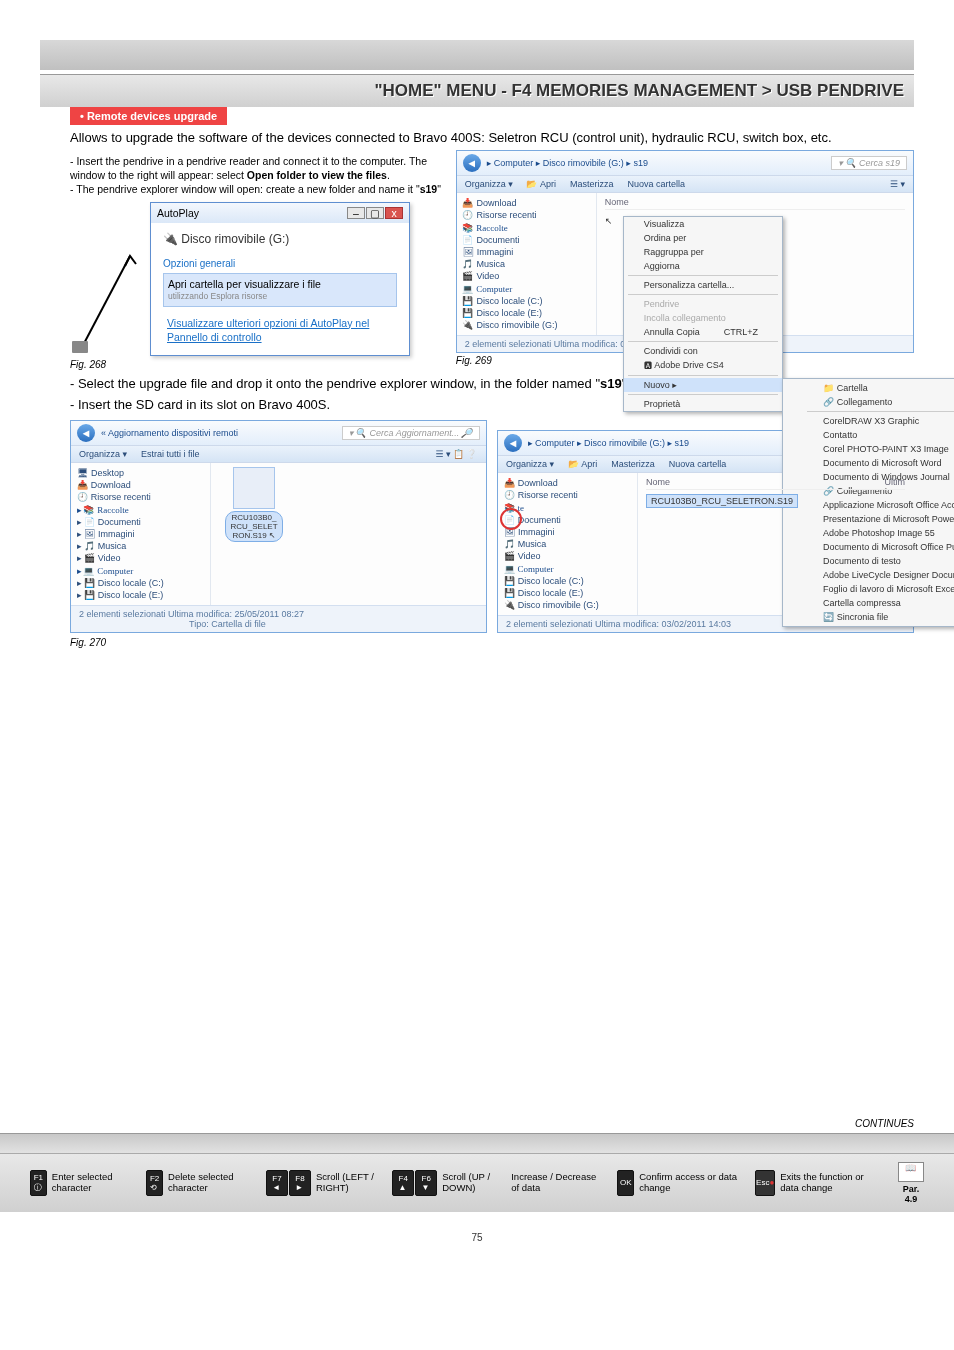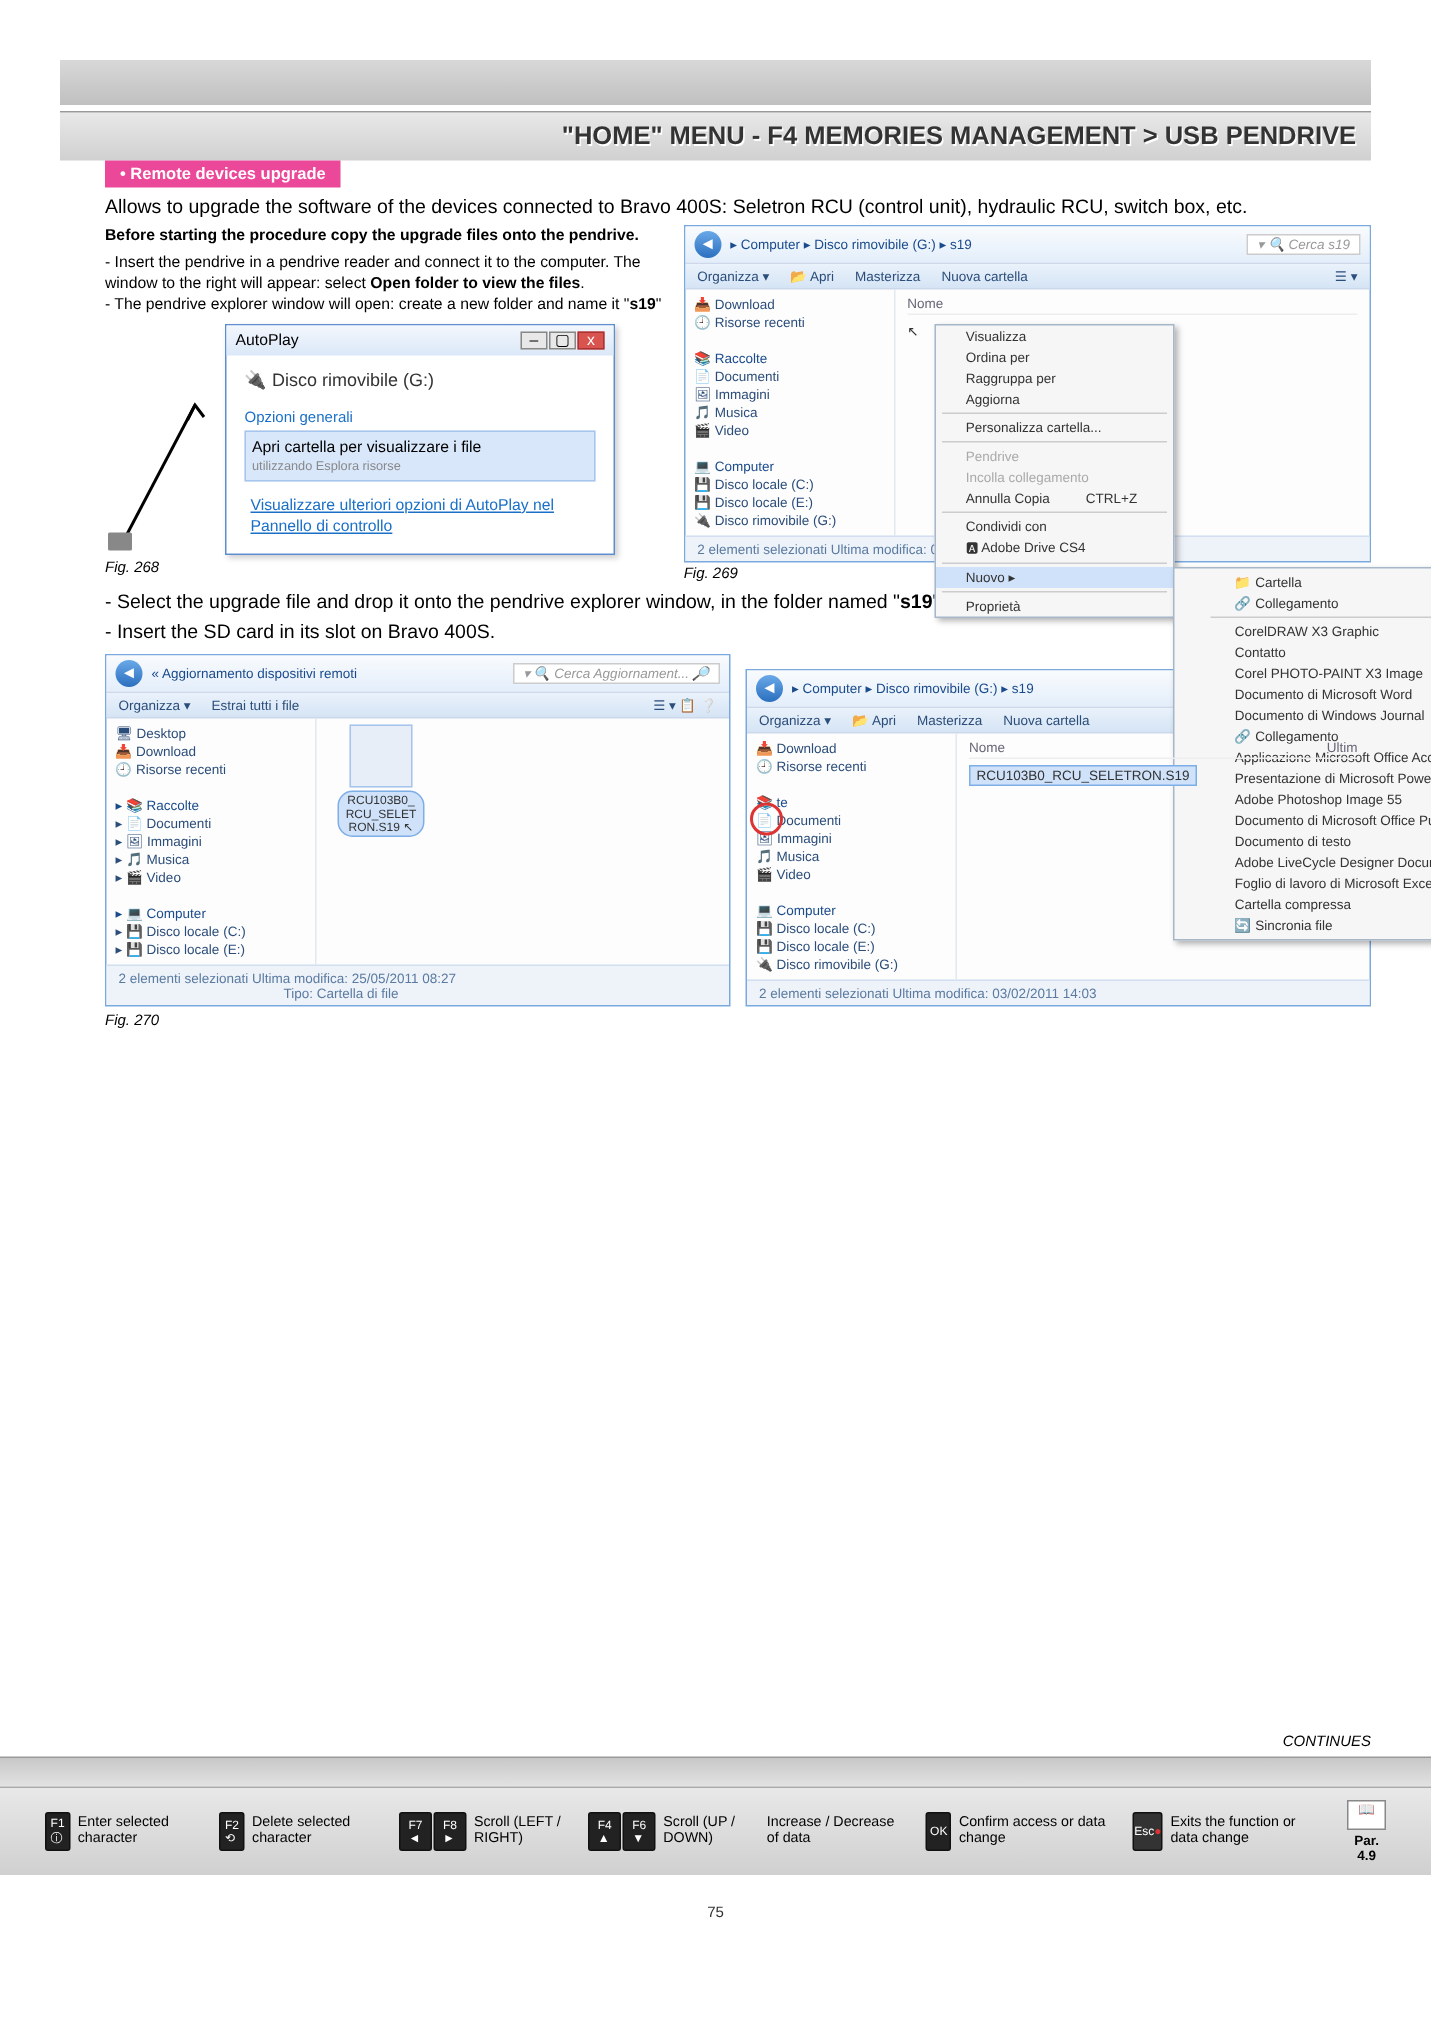--- a/index.html
+++ b/index.html
@@ -1,38 +1,38 @@
 <!DOCTYPE html>
 <html><head>
 <meta charset="utf-8">
 <style>
   * { margin: 0; padding: 0; box-sizing: border-box; }
   body { font-family: Arial, sans-serif; width: 954px; background: #fff; color: #000; font-size: 11px; }
   .page { padding: 40px 40px 20px 40px; }
   .header-band { background: linear-gradient(to bottom, #d8d8d8, #c0c0c0); height: 30px; margin-bottom: 4px; }
   .title-bar { background: linear-gradient(to bottom, #e8e8e8, #d0d0d0); padding: 6px 10px; text-align: right; font-size: 17px; font-weight: bold; color: #333; text-shadow: 1px 1px 0 #fff; border-top: 1px solid #999; }
   .breadcrumb { font-style: italic; font-size: 10px; margin-top: 8px; margin-bottom: 4px; }
-  .section-tag { background: #ec4899; color: #fff; display: inline-block; padding: 3px 10px; font-size: 11px; font-weight: bold; margin-left: 30px; }
+  .section-tag { background: #ef4444; color: #fff; display: inline-block; padding: 3px 10px; font-size: 11px; font-weight: bold; margin-left: 30px; }
   .body-text { margin-left: 30px; margin-top: 4px; font-size: 13px; line-height: 1.35; }
   .body-text p { margin-bottom: 3px; }
   .bold { font-weight: bold; }
   .two-col { display: flex; margin-left: 30px; gap: 6px; }
   .left-col { flex: 0 0 45%; font-size: 10.5px; line-height: 1.35; }
   .right-col { flex: 1; }
   .fig-row { display: flex; gap: 10px; margin-left: 30px; margin-top: 6px; align-items: flex-end; }
   .fig-cap { font-style: italic; font-size: 10px; margin-top: 2px; }
   .screenshot { border: 1px solid #7aa9de; background: #fdfdfd; font-size: 9px; color: #333; }
   .win-head { background: linear-gradient(to bottom, #f9fbfd, #e3eefb); padding: 3px 6px; display: flex; align-items: center; gap: 6px; border-bottom: 1px solid #cdd9eb; }
   .win-crumb { color: #1a4b8c; }
   .win-search { margin-left: auto; color: #999; font-style: italic; border: 1px solid #ccc; padding: 1px 6px; background: #fff; }
   .win-toolbar { background: linear-gradient(to bottom, #eaf2fb, #d5e4f5); padding: 3px 8px; color: #2b4d7a; border-bottom: 1px solid #cdd9eb; display: flex; gap: 14px; }
   .win-body { display: flex; min-height: 120px; }
   .win-side { width: 140px; border-right: 1px solid #e2e8f0; padding: 4px 6px; }
   .win-side div { padding: 1px 0; color: #2b4d7a; }
-  .win-side .grp { color: #1a4b8c; font-weight: normal; margin-top: 12px; }
+  .win-side .grp { color: #1a4b8c; font-weight: normal; margin-top: 1px; font-family: Liberation Serif, serif; }
   .win-main { flex: 1; padding: 4px 8px; position: relative; }
   .ctx-menu { position: absolute; background: #f6f6f6; border: 1px solid #a6b7c9; font-size: 9px; box-shadow: 2px 2px 4px rgba(0,0,0,.3); }
   .ctx-menu div { padding: 2px 24px 2px 20px; white-space: nowrap; }
   .ctx-menu .sep { border-top: 1px solid #ccc; margin: 2px 4px; padding: 0; }
   .ctx-sub { position: absolute; left: 100%; top: 0; background: #f6f6f6; border: 1px solid #a6b7c9; box-shadow: 2px 2px 4px rgba(0,0,0,.3); }
   .win-status { background: #eef3fa; border-top: 1px solid #d3dff0; padding: 3px 8px; font-size: 9px; color: #4a6; color:#5a7aa0;}
   .autoplay { width: 260px; border: 1px solid #5e8ed0; background: #fff; box-shadow: 2px 2px 4px rgba(0,0,0,.2); }
   .autoplay-hd { background: linear-gradient(to bottom, #f3f7fd, #dbe8f8); padding: 3px 6px; display:flex; justify-content:space-between; align-items:flex-end; }
   .autoplay-hd .btns span{ display:inline-block; width:18px; height:12px; border:1px solid #888; margin-left:1px; background:#e8e8e8; text-align:center; line-height:10px;}
   .autoplay-hd .btns .close{ background:#d9534f; color:#fff; border-color:#a33; }
@@ -64,21 +64,20 @@
   <div class="title-bar">"HOME" MENU - F4 MEMORIES MANAGEMENT &gt; USB PENDRIVE</div>
 
   <div class="section-tag">• Remote devices upgrade</div>
 
   <div class="body-text">
     <p>Allows to upgrade the software of the devices connected to Bravo 400S: Seletron RCU (control unit), hydraulic RCU, switch box, etc.</p>
   </div>
 
   <div class="two-col">
     <div class="left-col">
-      <p class="bold">Before starting the procedure copy the upgrade files onto the pendrive.</p>
       <p style="margin-top:4px;">
         <span>- Insert the pendrive in a pendrive reader and connect it to the computer. The window to the right will appear: select </span><span class="bold">Open folder to view the files</span><span>.</span>
       </p>
       <p>
         <span>- The pendrive explorer window will open: create a new folder and name it "</span><span class="bold">s19</span><span>"</span>
       </p>
 
       <div style="display:flex; align-items:flex-end; margin-top:6px;">
         <svg class="arrow-sketch" viewBox="0 0 80 120">
           <path d="M10 115 L60 20" stroke="#000" stroke-width="2" fill="none"></path>

